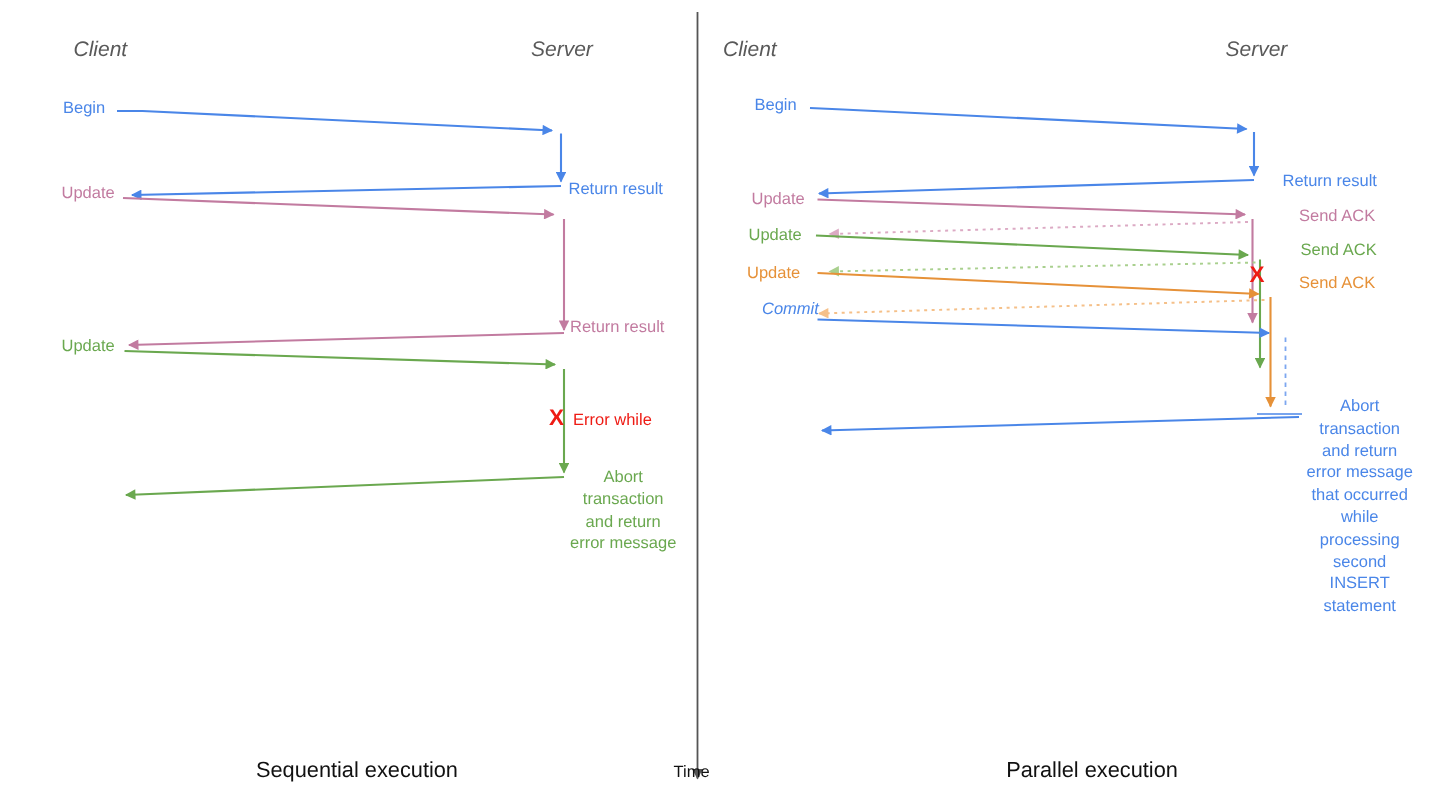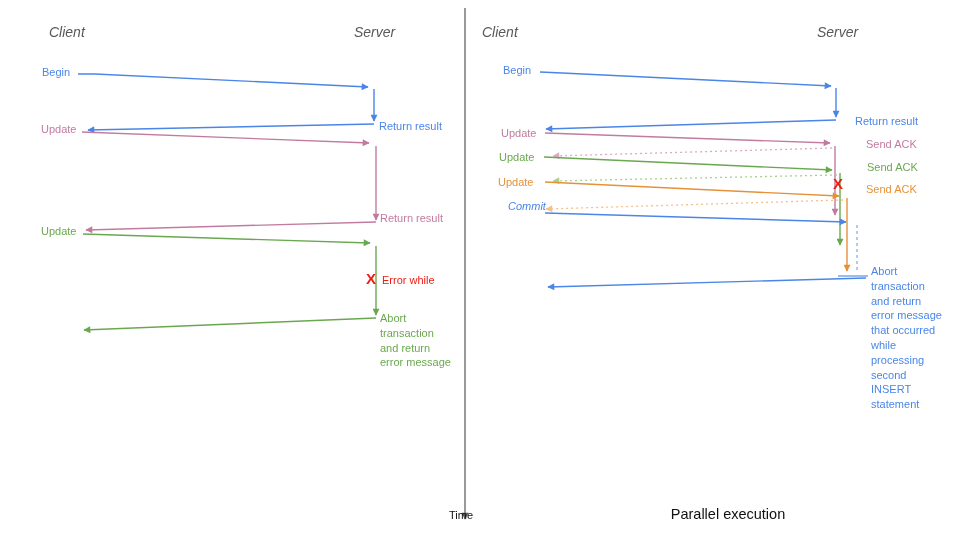--- a/index.html
+++ b/index.html
@@ -6,21 +6,21 @@
   .stage {
     position:relative; width:960px; height:540px; overflow:hidden;
     font-family:"Liberation Sans", sans-serif; background:#ffffff;
   }
   svg.wires { position:absolute; left:0; top:0; }
   .lbl {
     position:absolute; font-size:11px; line-height:1.25; white-space:nowrap;
   }
   .hdr { font-size:14px; font-style:italic; color:var(--c-header-gray); }
   .caption { font-size:14.5px; color:var(--c-caption-black); width:190px; text-align:center; }
-  .multiline { white-space:pre-line; line-height:14.8px; }
+  .multiline { white-space:pre-line; line-height:14.8px;text-align:center; }
   .xmark { font-weight:bold; font-size:15px; line-height:1; }
   .c-blue   { color:var(--c-blue); }
   .c-pink   { color:var(--c-pink); }
   .c-green  { color:var(--c-green); }
   .c-orange { color:var(--c-orange); }
   .c-red    { color:var(--c-red); }
   .c-axis   { color:var(--c-caption-black); }
   
   path, line { fill:none; }
   .s-blue   { stroke:var(--c-blue); stroke-width:1.4; }
@@ -114,20 +114,21 @@
   <div class="lbl c-blue" style="left:379px; top:120px;">Return result</div>
   <div class="lbl c-pink" style="left:41px;  top:123px;">Update</div>
   <div class="lbl c-pink" style="left:380px; top:212px;">Return result</div>
   <div class="lbl c-green" style="left:41px;  top:225px;">Update</div>
   <div class="lbl c-red xmark" style="left:366px; top:271px;">X</div>
   <div class="lbl c-red" style="left:382px; top:274px;">Error while</div>
   <div class="lbl c-green multiline" style="left:380px; top:311px;">Abort
 transaction
 and return
 error message</div>
+  <div class="lbl caption" style="left:143px; top:505px;">Sequential execution</div>
 
   <div class="lbl hdr" style="left:482px; top:24px;">Client</div>
   <div class="lbl hdr" style="left:817px; top:24px;">Server</div>
   <div class="lbl c-blue" style="left:503px; top:64px;">Begin</div>
   <div class="lbl c-blue" style="left:855px; top:115px;">Return result</div>
   <div class="lbl c-pink" style="left:501px; top:127px;">Update</div>
   <div class="lbl c-pink" style="left:866px; top:138px;">Send ACK</div>
   <div class="lbl c-green" style="left:499px; top:151px;">Update</div>
   <div class="lbl c-green" style="left:867px; top:161px;">Send ACK</div>
   <div class="lbl c-orange" style="left:498px; top:176px;">Update</div>

